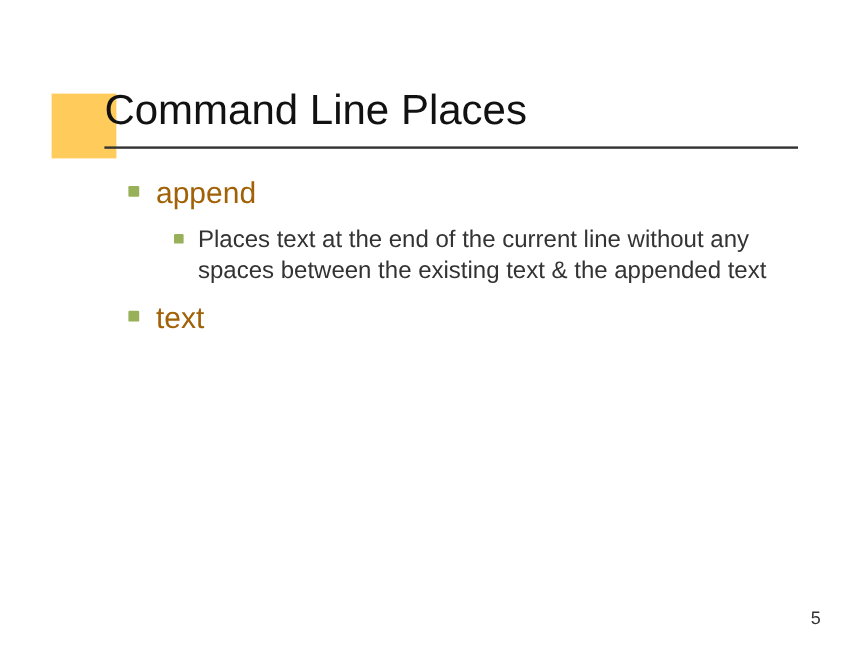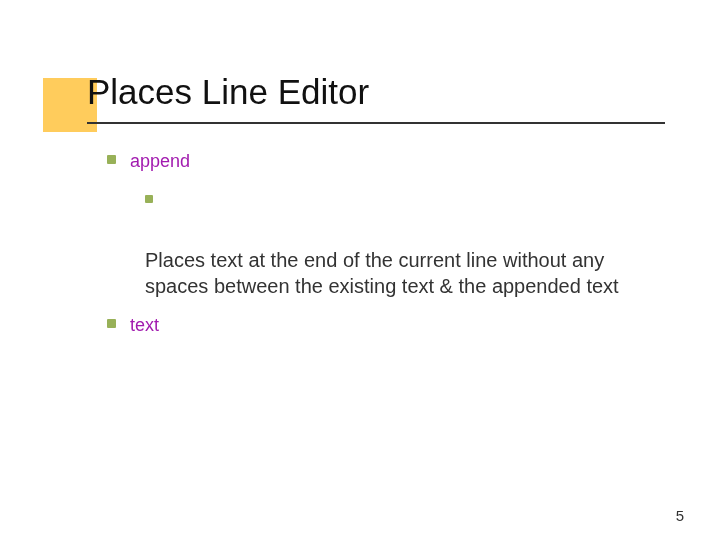--- a/index.html
+++ b/index.html
@@ -50,52 +50,51 @@
   }
   .lvl1 {
     display: flex;
     flex-direction: row;
     align-items: flex-start;
     margin-bottom: 10px;
     margin-left: 20px;
   }
   .lvl2 {
     display: flex;
-    flex-direction: column;
+    flex-direction: row;
     align-items: flex-start;
     margin-left: 58px;
     margin-bottom: 10px;
-    gap: 44px;
   }
   .bullet {
     width: 9px;
     height: 9px;
     background: #98B158;
     flex: 0 0 auto;
     border-radius: 1px;
   }
   .bullet-l1 { margin-top: 10px; margin-right: 14px; }
   .bullet-l2 { width: 8px; height: 8px; margin-top: 8px; margin-right: 12px; }
-  .t1 { font-size: 18px; line-height: 32px; color: #a21caf; }
+  .t1 { font-size: 25px; line-height: 32px; color: #a16207; }
   .t2 { font-size: 20px; line-height: 26px; color: #333; }
   .page-num {
     position: absolute;
     right: 36px;
     bottom: 16px;
     font-size: 15px;
     font-family: Arial, sans-serif;
     color: #333;
   }
 </style>
 </head>
 <body>
 
 <div class="accent-box"></div>
 
-<div class="title">Places Line Editor</div>
+<div class="title">Command Line Places</div>
 
 <div class="hr"></div>
 
 <div class="body">
 
   <div class="lvl1">
     <span class="bullet bullet-l1"></span>
     <span class="t1">append</span>
   </div>
 

